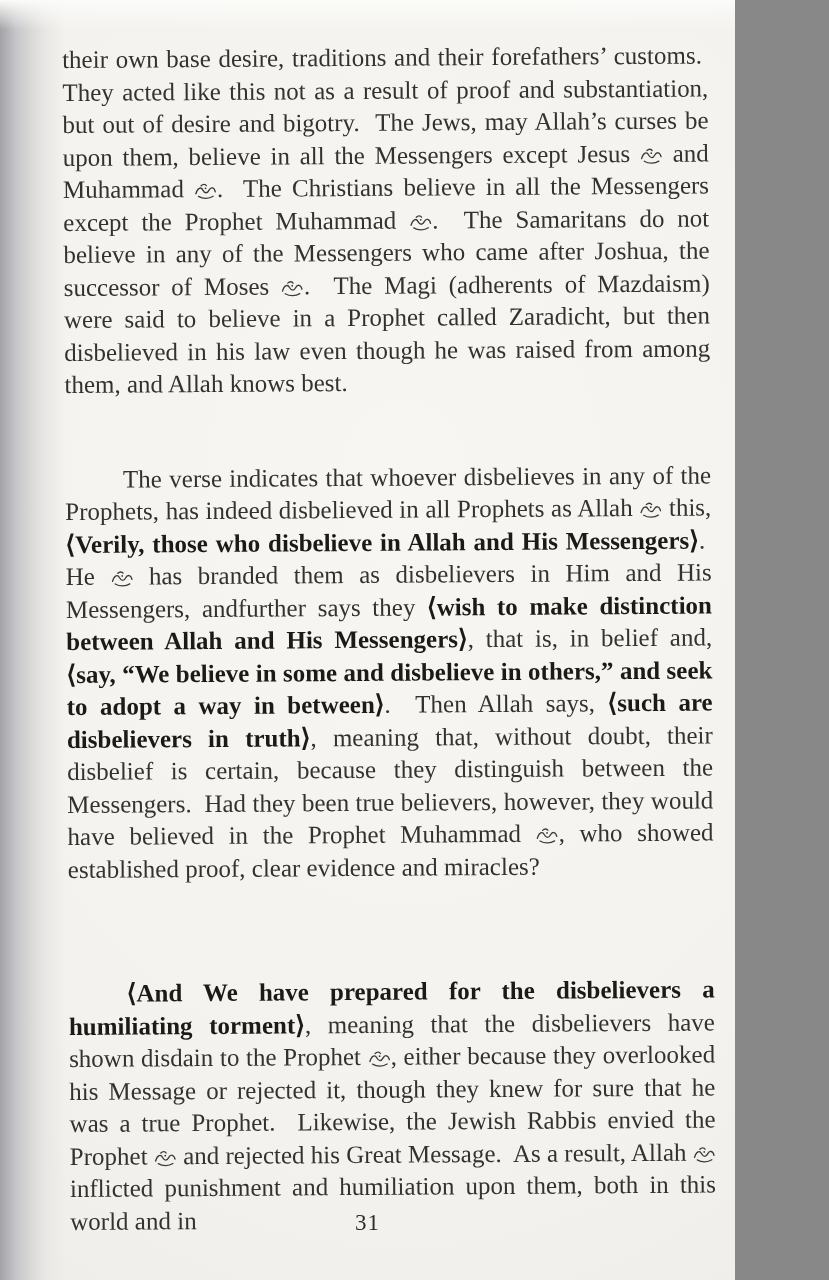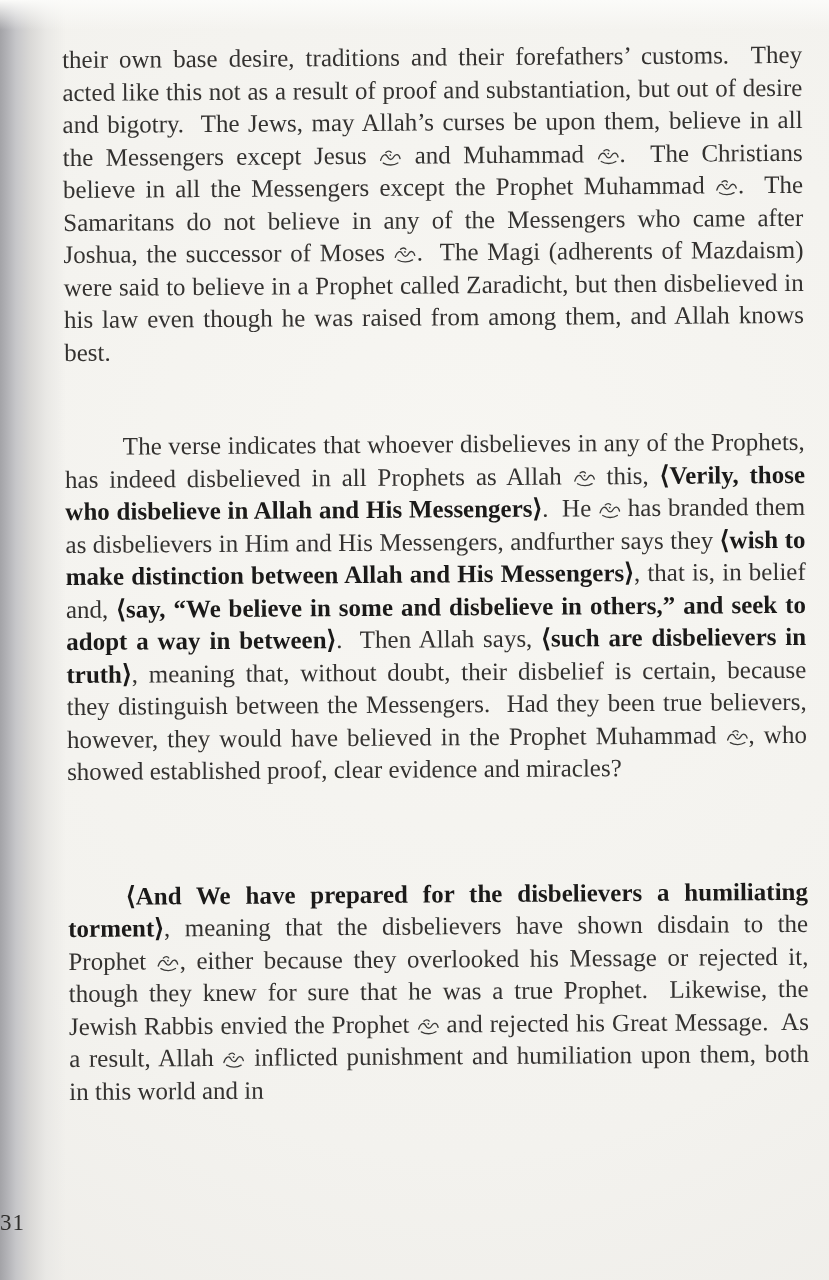--- a/index.html
+++ b/index.html
@@ -1,17 +1,17 @@
 <!DOCTYPE html>
 <html><head>
 <meta charset="utf-8">
 <style>
   html,body{margin:0;padding:0;background:#888;}
   .scan{
-    position:relative;width:829px;height:1280px;overflow:hidden;
+    position:relative;width:735px;height:1280px;overflow:hidden;
     font-family:"Liberation Serif", serif;
     background:
       radial-gradient(130% 95% at 55% 38%, #f7f6f2 0%, #f3f2ee 55%, #ebe9e5 100%);
   }
   .binding-shadow{
     position:absolute;left:0;top:0;bottom:0;width:66px;pointer-events:none;
     background:linear-gradient(90deg,
       #a3a3a7 0px,#b4b4b8 8px,#c6c6c9 16px,#d9d8d6 30px,#e9e8e5 46px,rgba(243,242,238,0) 66px);
   }
   .top-light{
@@ -24,21 +24,21 @@
     color:#343230;font-size:25px;line-height:32.5px;text-align:justify;
   }
   p.para{margin:0;}
   p.para.indent{text-indent:58px;}
   p.para.p2{margin-top:62px;}
   p.para.p3{margin-top:92px;}
   .bold{font-weight:bold;color:#1b1a19;}
   .hon{display:inline-block;width:23px;height:18px;vertical-align:-3px;line-height:0;}
   .hon svg{display:block;}
   .page-number{
-    position:absolute;left:0;width:100%;top:1210px;
+    position:absolute;left:0;width:100%;top:1210px;text-align:center;
     font-size:23px;color:#2f2e2c;letter-spacing:1px;
   }
 </style>
 </head>
 <body>
 
 <div class="scan">
   <div class="binding-shadow"></div>
   <div class="top-light"></div>
 

